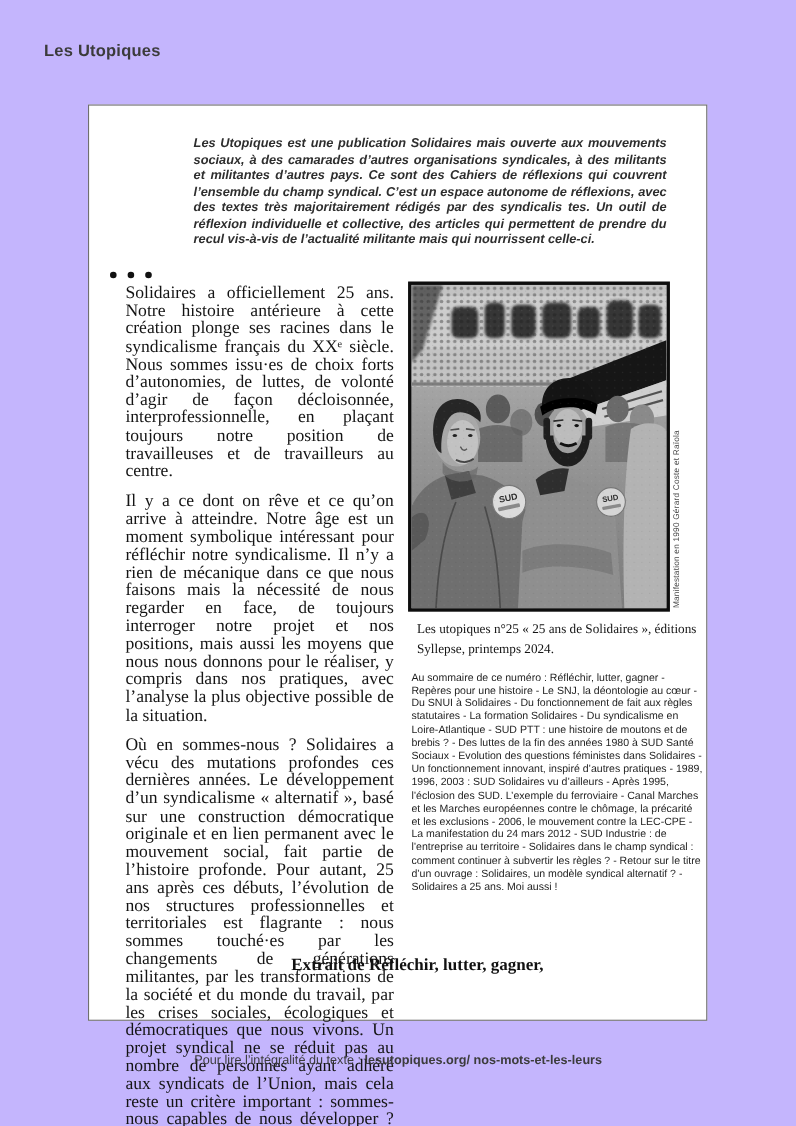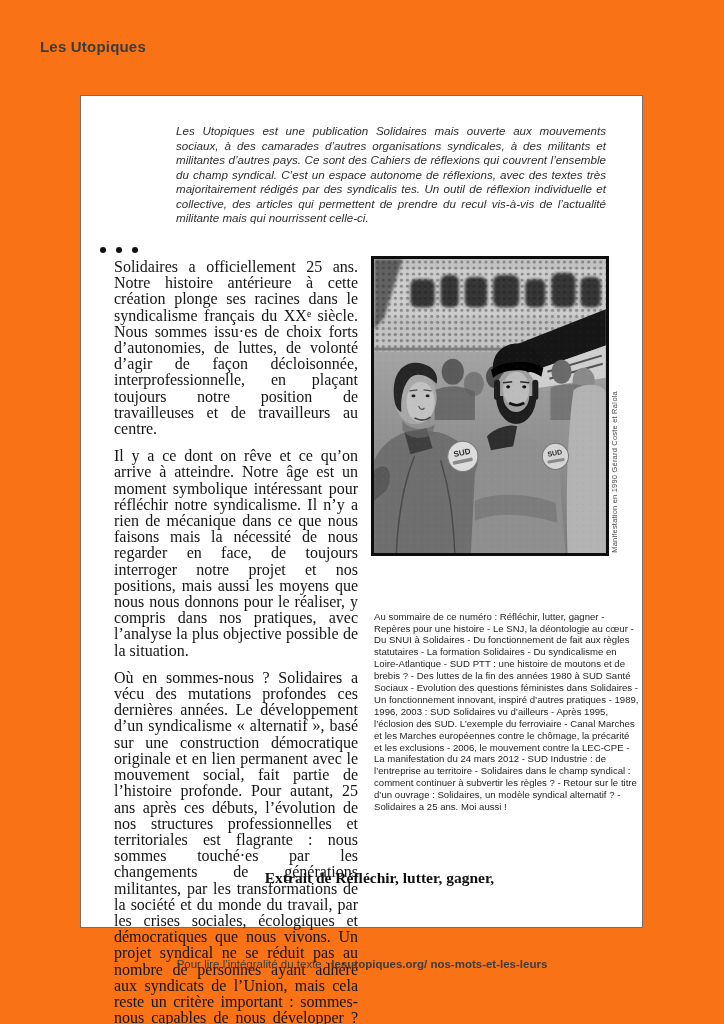--- a/index.html
+++ b/index.html
@@ -1,26 +1,26 @@
 <!DOCTYPE html>
 <html><head>
 <meta charset="utf-8">
 <style>
   html,body{margin:0;padding:0;background:#e9e9e9;}
-  #page{position:relative;width:724px;height:1024px;background:#f97316;overflow:hidden;
+  #page{position:relative;width:724px;height:1024px;background:#c4b5fd;overflow:hidden;
         font-family:"Liberation Sans",sans-serif;color:#161616;}
   
   .header-title{position:absolute;left:40px;top:38px;font-size:15px;font-weight:bold;
         color:#3b3b3b;letter-spacing:.2px;}
   
   .box{position:absolute;left:80px;top:95px;width:561px;height:831px;background:#ffffff;
         border:1px solid #6f6f6f;}
   
   .intro{position:absolute;left:95px;top:28px;width:430px;
-        font-size:11.6px;line-height:14.5px;font-style:italic;font-weight:normal;
+        font-size:11.6px;line-height:14.5px;font-style:italic;font-weight:bold;
         color:#2e2e2e;text-align:justify;}
   
   .dots{position:absolute;left:19px;top:151px;display:flex;gap:10px;}
   .dots span{width:6px;height:6px;border-radius:50%;background:#111;display:block;}
   
   .article{position:absolute;left:33px;top:163px;width:244px;
         font-family:"Liberation Serif",serif;font-size:16px;line-height:16.2px;
         text-align:justify;color:#141414;}
   .article p{margin:0 0 11px 0;}
   
@@ -171,20 +171,21 @@
           <circle cx="180" cy="196" r="13" fill="#d5d5d5" stroke="#777777" stroke-width="1"></circle>
           <text x="180" y="195" font-family="Liberation Sans, sans-serif" font-size="7" font-weight="bold" text-anchor="middle" fill="#2e2e2e" transform="rotate(-10 180 196)">SUD</text>
           <rect x="172" y="199" width="17" height="3" rx="1" transform="rotate(-10 180 200)" fill="#8a8a8a"></rect>
         </g>
 
         <rect width="230" height="292" fill="url(#grain)" opacity="0.22"></rect>
       </svg>
       <div class="photo-caption-vert">Manifestation en 1990 Gérard Coste et Raïola</div>
     </div>
 
+    <div class="issue-caption">Les utopiques n°25 « 25 ans de Solidaires », éditions Syllepse, printemps 2024.</div>
 
     <p class="sommaire"><b>Au sommaire de ce numéro :</b> <span>Réfléchir, lutter, gagner - Repères pour une histoire - Le SNJ, la déontologie au cœur - Du SNUI à Solidaires - Du fonctionnement de fait aux règles statutaires - La formation Solidaires - Du syndicalisme en Loire-Atlantique - SUD PTT : une histoire de moutons et de brebis ? - Des luttes de la fin des années 1980 à SUD Santé Sociaux - Evolution des questions féministes dans Solidaires - Un fonctionnement innovant, inspiré d’autres pratiques - 1989, 1996, 2003 : SUD Solidaires vu d’ailleurs - Après 1995, l’éclosion des SUD. L’exemple du ferroviaire - Canal Marches et les Marches européennes contre le chômage, la précarité et les exclusions - 2006, le mouvement contre la LEC-CPE - La manifestation du 24 mars 2012 - SUD Industrie : de l’entreprise au territoire - Solidaires dans le champ syndical : comment continuer à subvertir les règles ? - Retour sur le titre d’un ouvrage : Solidaires, un modèle syndical alternatif ? - Solidaires a 25 ans. Moi aussi !</span></p>
 
     <div class="extrait">Extrait de Réfléchir, lutter, gagner,</div>
 
   </div>
 
   <p class="footer"><span>Pour lire l’intégralité du texte :</span> <b>lesutopiques.org/ nos-mots-et-les-leurs</b></p>
 
 </div>

